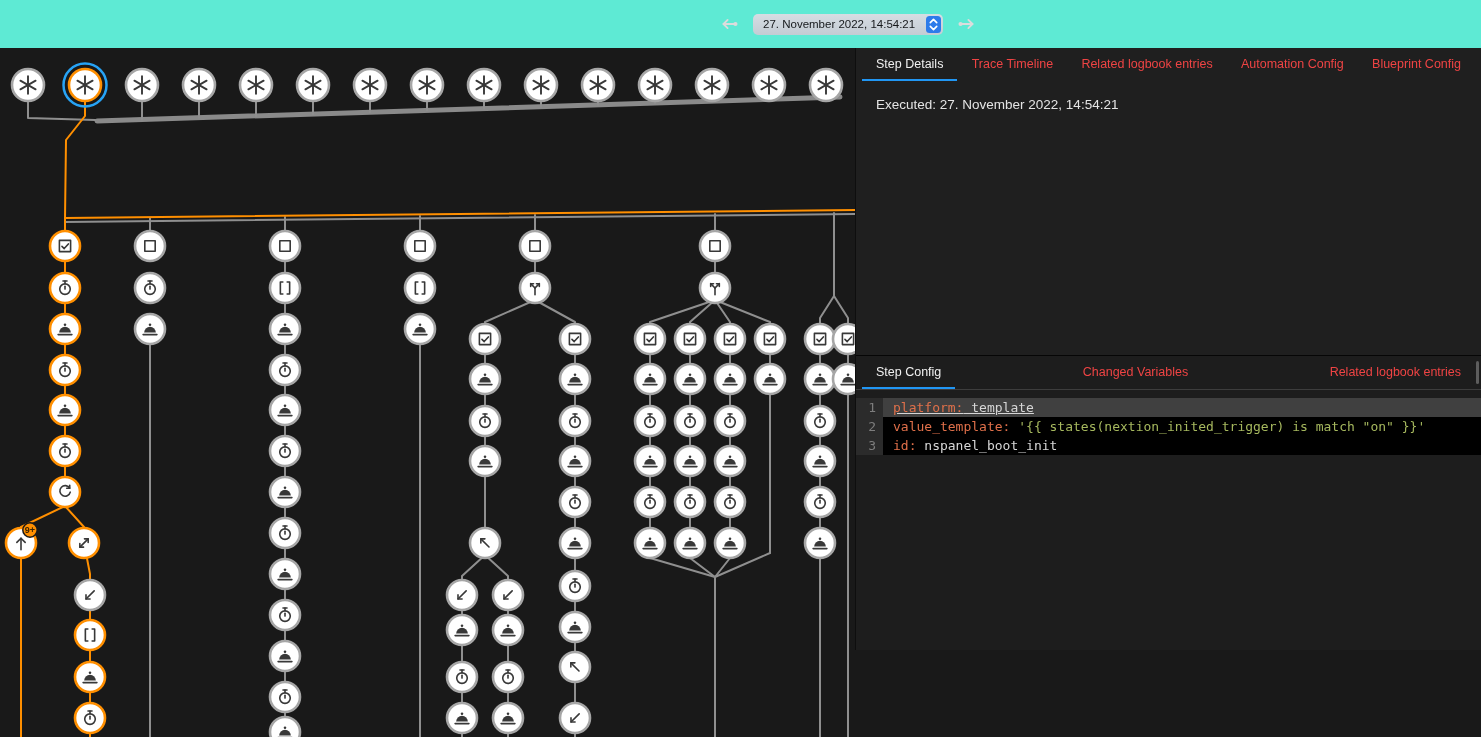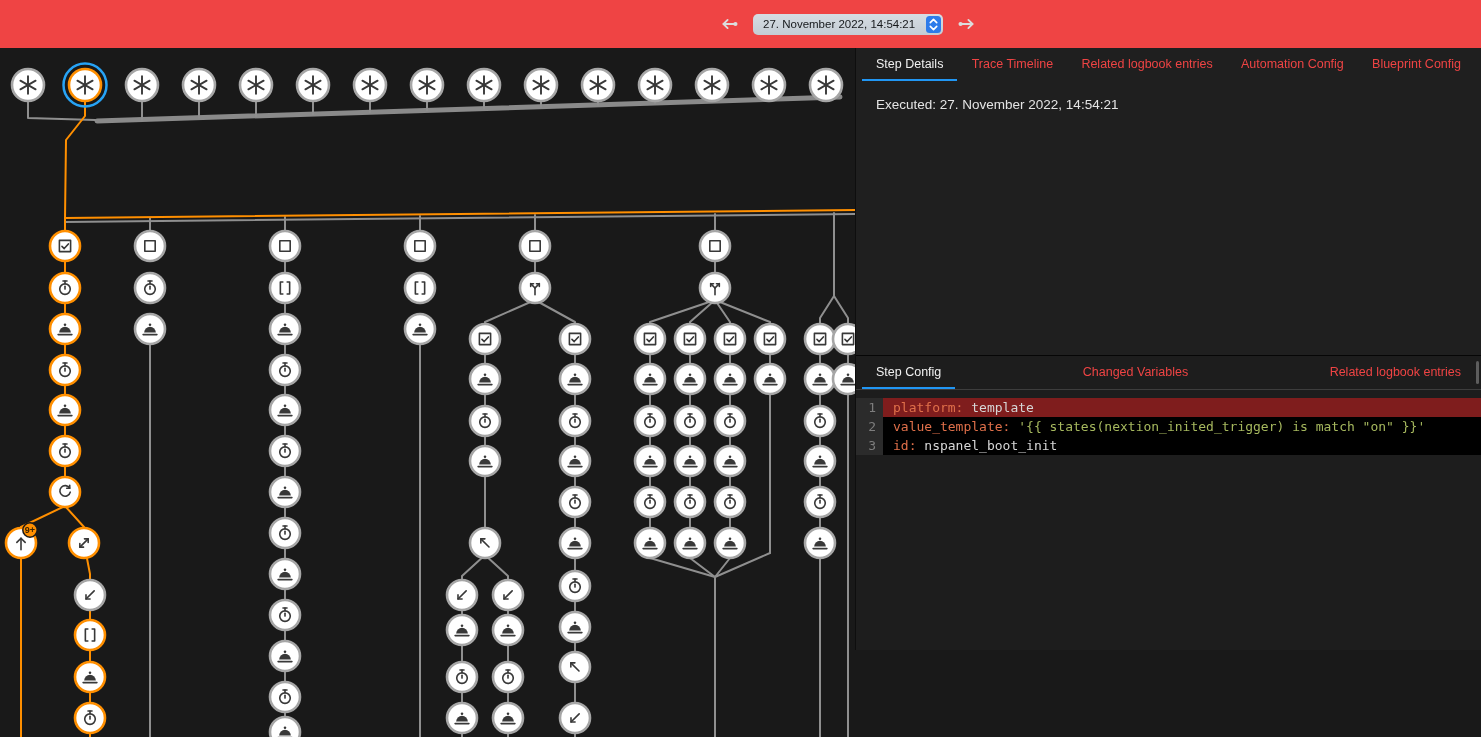--- a/index.html
+++ b/index.html
@@ -4,21 +4,21 @@
 <style>
   html,body{margin:0;padding:0;}
   body{
     width:1481px;height:737px;position:relative;overflow:hidden;
     background:#191919;color:#e0e0e0;
     font-family:"Liberation Sans",sans-serif;
   }
   
   .topbar{
     position:absolute;top:0;left:0;width:1481px;height:48px;
-    background:#ef4444;
+    background:#5eead4;
   }
   .topbar-controls{
     position:absolute;left:718px;top:0;height:48px;
     display:flex;align-items:center;gap:13px;
   }
   .nav-arrow{width:22px;height:22px;display:flex;align-items:center;justify-content:center;cursor:pointer;}
   .nav-arrow svg{display:block;}
   .run-select{
     display:flex;align-items:center;height:21px;min-width:190px;box-sizing:border-box;
     background:linear-gradient(#d6dde3,#c4ccd4);border-radius:5px;
@@ -56,21 +56,21 @@
     margin-top:8px;
     font-family:"DejaVu Sans Mono","Liberation Mono",monospace;
     font-size:13px;line-height:19px;
   }
   .code-row{display:flex;}
   .gut{
     width:20px;flex:none;text-align:right;padding-right:7px;
     color:#7d7d7d;background:#2b2b2b;user-select:none;
   }
   .line{flex:1;padding-left:10px;white-space:pre;background:#000000;color:#d6d6d6;}
-  .code-row.hl .line{background:#7f1d1d;}
+  .code-row.hl .line{background:#404040;text-decoration:underline;}
   .tk-key{color:#e0704a;}
   .tk-string{color:#a6b85e;}
   .tk-plain{color:#d6d6d6;}
   .scroll-thumb{
     position:absolute;right:2px;top:5px;width:3px;height:23px;
     background:#5d5d5d;border-radius:2px;
   }
 </style>
 </head>
 <body>

